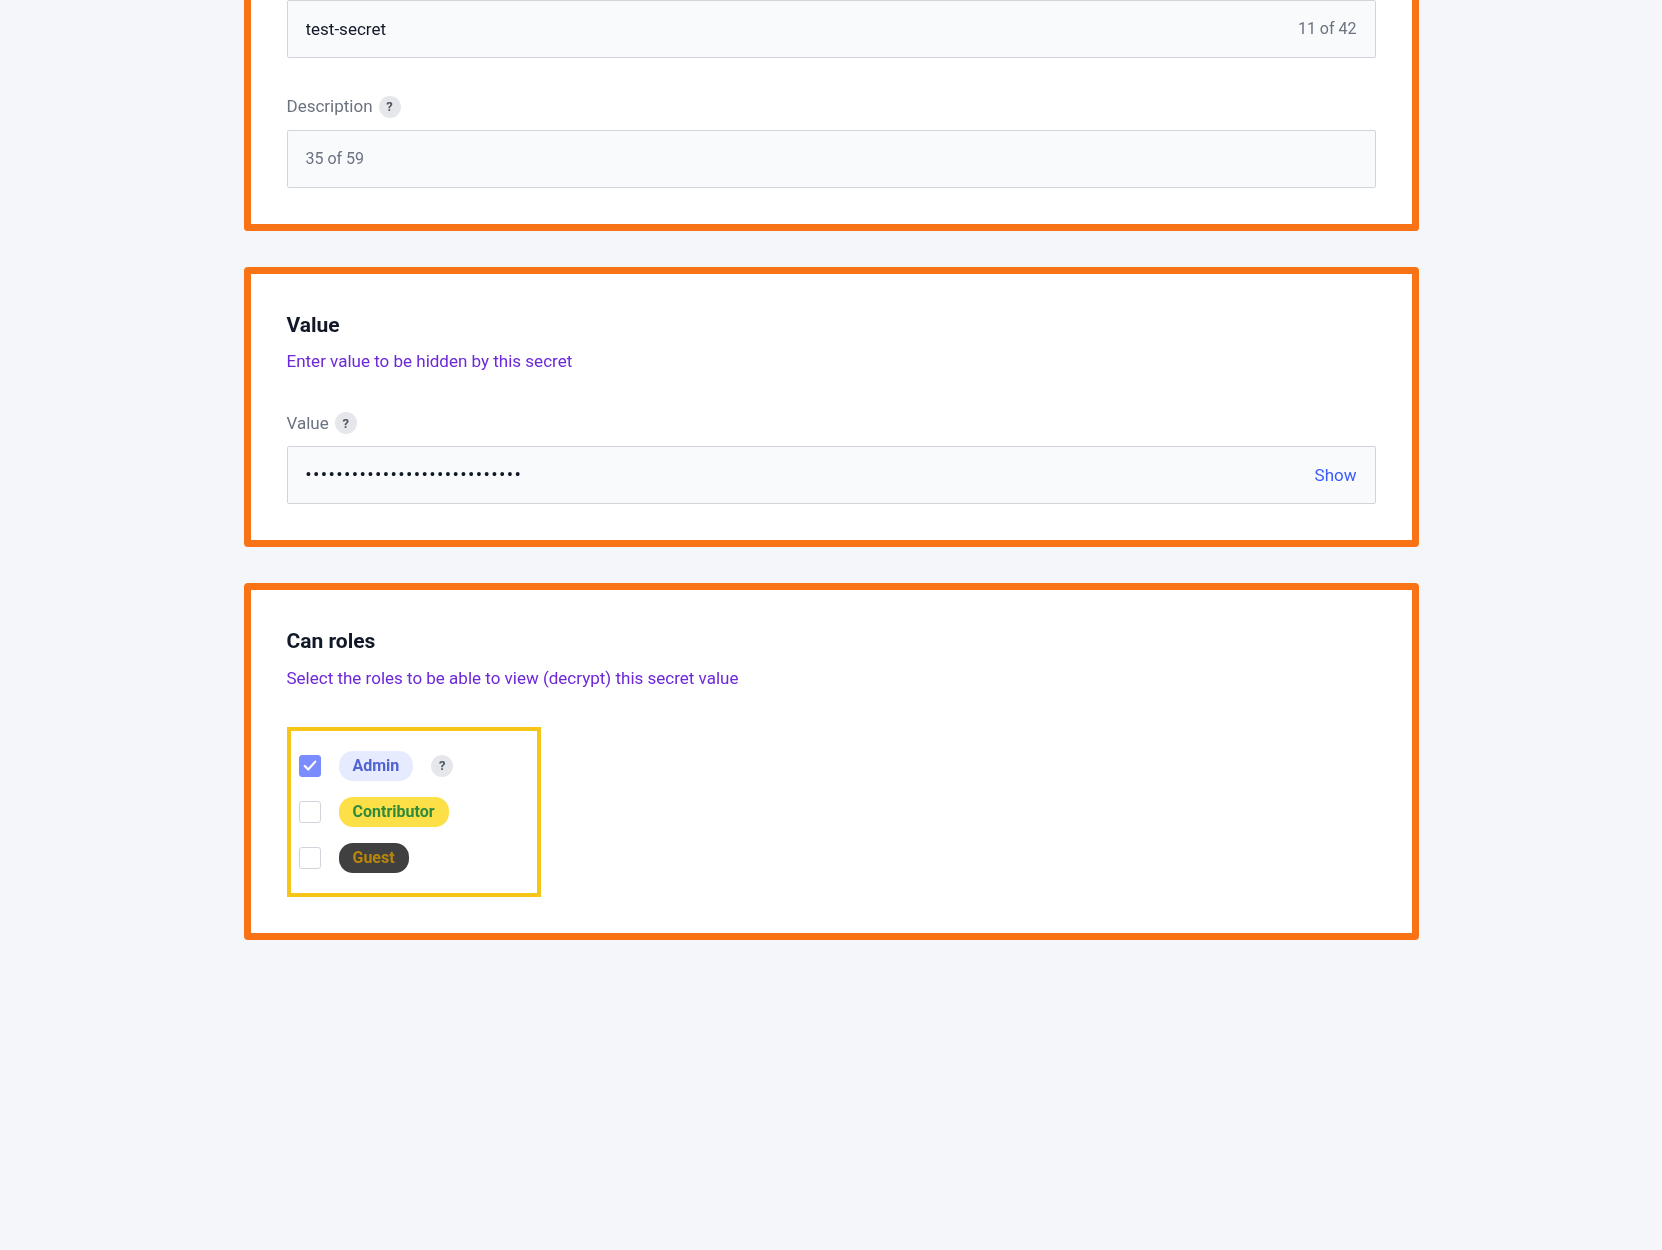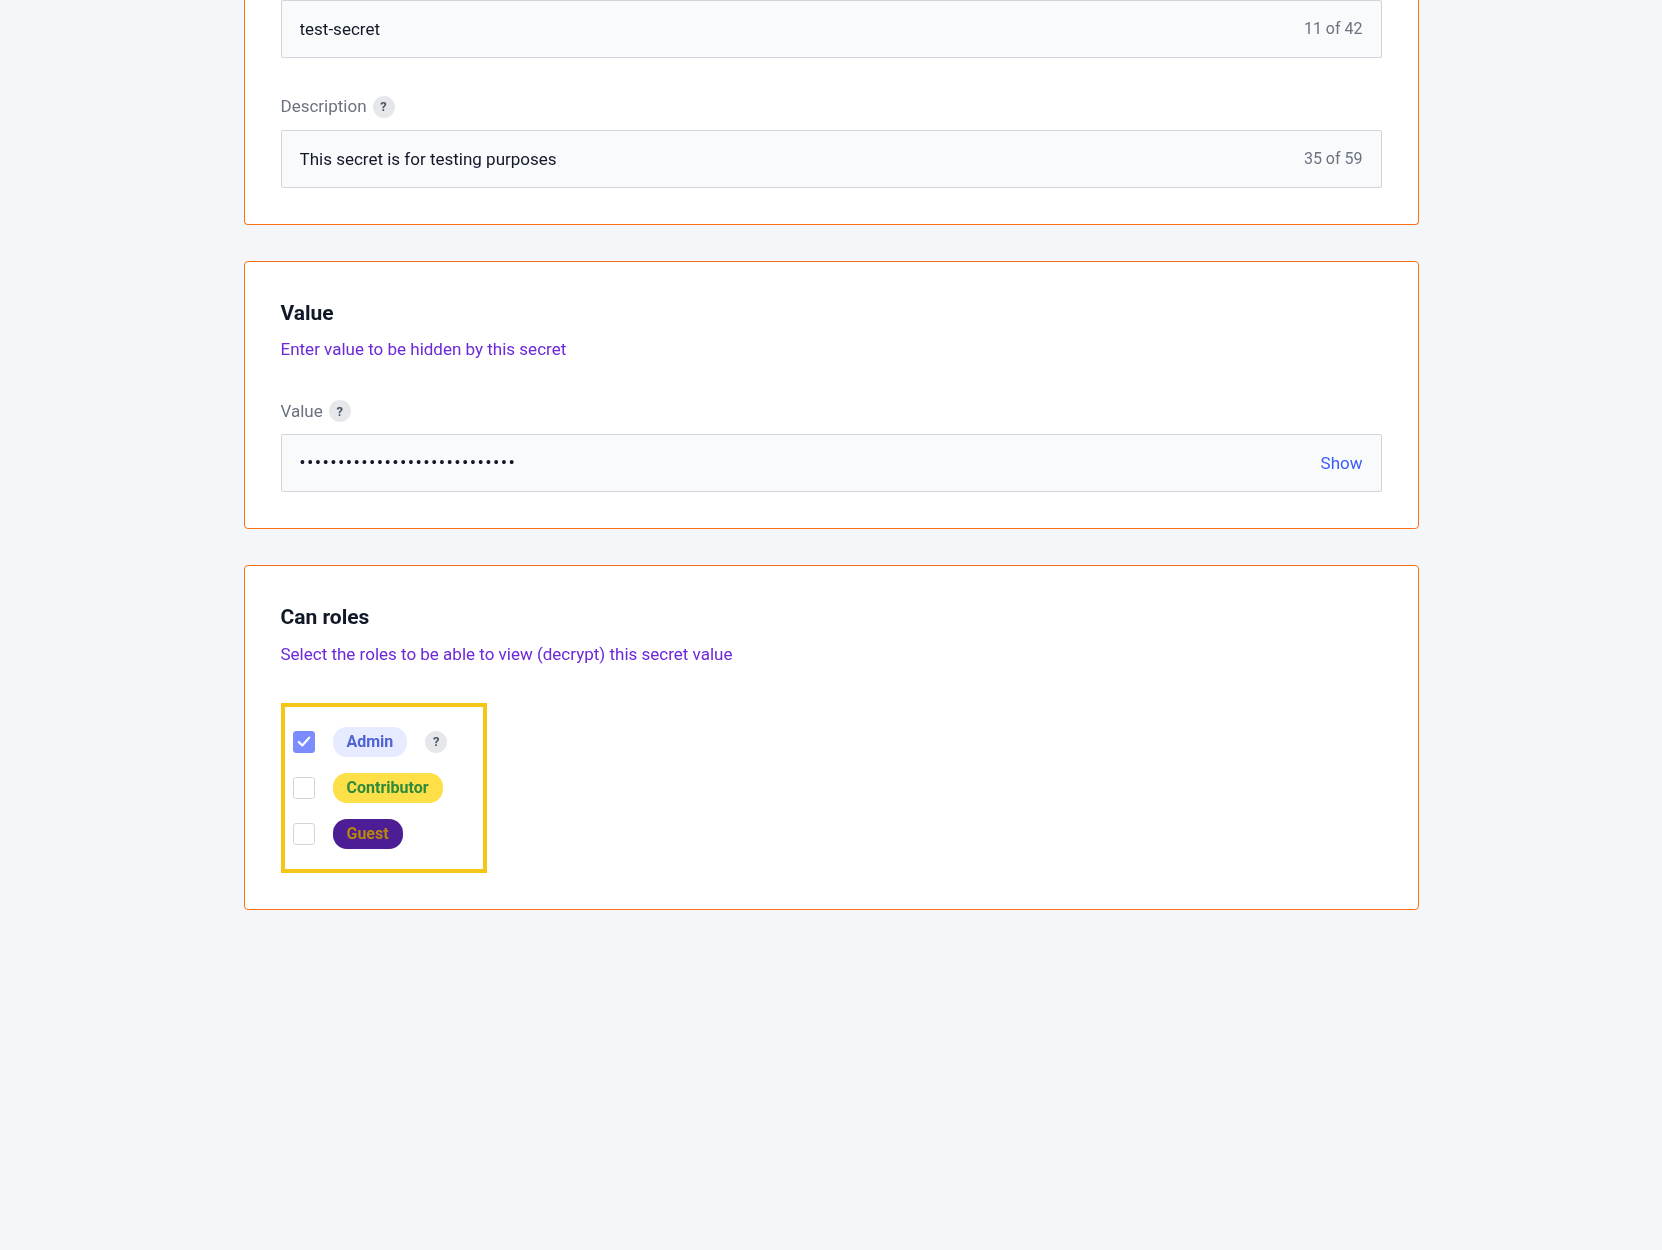--- a/index.html
+++ b/index.html
@@ -10,21 +10,21 @@
       font-size: 17px;
       line-height: 1.5;
     }
     .page {
       max-width: 1175px;
       margin: 0 auto;
       padding: 0 0 40px 0;
     }
     .card {
       background: #fff;
-      border: 1px solid #f97316;
+      border: 7px solid #f97316;
       border-radius: 4px;
       padding: 36px 36px 36px 36px;
       margin-top: 36px;
     }
     .card.first {
       margin-top: 0;
       border-top: none;
       border-top-left-radius: 0;
       border-top-right-radius: 0;
       padding-top: 0;
@@ -99,21 +99,21 @@
       color: #3b5bfd;
       font-size: 17px;
       cursor: pointer;
       background: none;
       border: none;
       font-family: inherit;
     }
     .roles-highlight {
       border: 4px solid #f5c518;
       display: inline-block;
-      padding: 12px 36px 12px 8px;
+      padding: 12px 84px 12px 8px;
     }
     .role-row {
       display: flex;
       align-items: center;
       gap: 18px;
       padding: 8px 0;
     }
     .checkbox {
       width: 22px;
       height: 22px;
@@ -134,42 +134,41 @@
     .checkbox svg { display: none; width: 14px; height: 14px; }
     .role-pill {
       padding: 3px 14px;
       border-radius: 14px;
       font-size: 16px;
       font-weight: 700;
       display: inline-block;
     }
     .role-pill.admin { background: #e6ebff; color: #4f63d2; }
     .role-pill.contributor { background: #fde047; color: #2f8a3c; }
-    .role-pill.guest { background: #4c1d95; color: #b8860b; }
+    .role-pill.guest { background: #404040; color: #b8860b; }
   </style>
 </head>
 <body>
 
 <div class="page">
 
   <div class="card first">
 
     <div class="input-box">
       <input class="input-text" value="test-secret" style="">
       <span class="input-counter">11 of 42</span>
     </div>
 
     <div style="height:36px"></div>
 
     <div class="field-label-row">
       <span class="field-label">Description</span>
       <span class="help-badge">?</span>
     </div>
     <div class="input-box">
-      <input class="input-text" value="This secret is for testing purposes" style="">
       <span class="input-counter">35 of 59</span>
     </div>
 
   </div>
 
   <div class="card">
     <div class="section-title">Value</div>
     <div class="section-subtitle">Enter value to be hidden by this secret</div>
 
     <div class="field-label-row">

